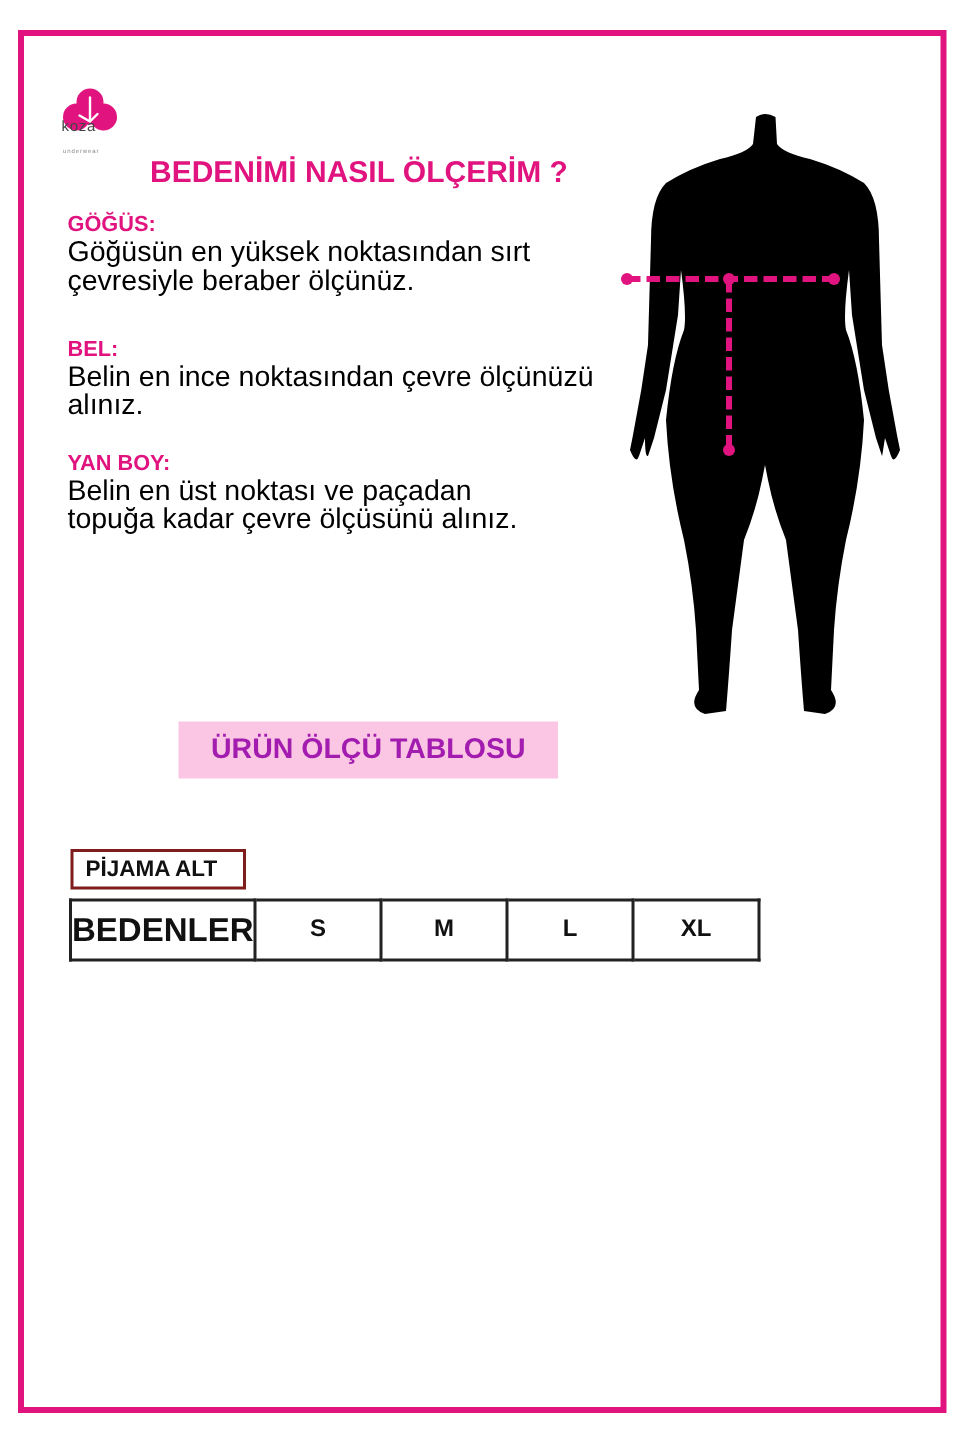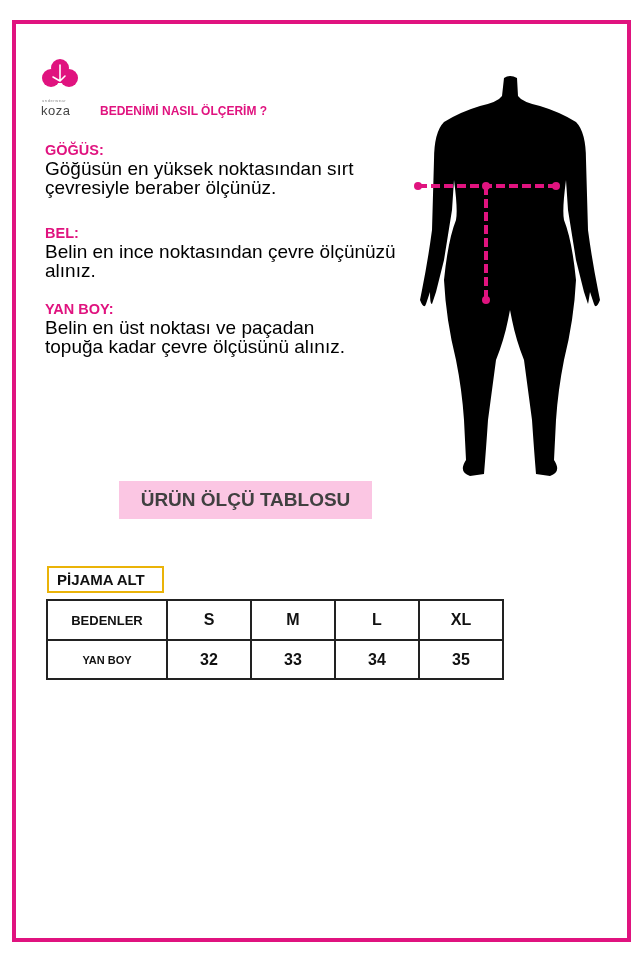--- a/index.html
+++ b/index.html
@@ -1,30 +1,30 @@
 <!DOCTYPE html>
 <html><head>
 <meta charset="utf-8">
 <style>
   html, body { margin:0; padding:0; background:#ffffff; }
   body { width:640px; height:960px; position:relative; overflow:hidden; font-family:"Liberation Sans", sans-serif; }
   .frame { position:absolute; left:12px; top:20px; width:611px; height:914px; border:4px solid #e0137f; box-sizing:content-box; }
   .logo { position:absolute; left:40px; top:57px; width:40px; height:46px; }
-  .logo-text { position:absolute; left:41px; top:104px; font-size:13px; color:#444; letter-spacing:0.5px; line-height:1; }
+  .logo-text { position:absolute; left:41px; top:80px; font-size:10px; color:#444; letter-spacing:0.5px; line-height:1; }
   .logo-sub { position:absolute; left:42px; top:98px; font-size:4px; color:#888; letter-spacing:0.6px; }
-  .title { position:absolute; left:100px; top:104px; font-size:12px; font-weight:bold; color:#e0137f; white-space:nowrap; }
+  .title { position:absolute; left:100px; top:104px; font-size:20px; font-weight:bold; color:#e0137f; white-space:nowrap; }
   .sec-h { position:absolute; left:45px; font-size:14.5px; font-weight:bold; color:#e0137f;text-align:right; }
   .sec-p { position:absolute; left:45px; font-size:19px; color:#000000; line-height:19px; width:360px; }
   .figure { position:absolute; left:400px; top:60px; width:220px; height:430px; }
-  .banner { position:absolute; left:119px; top:481px; width:253px; height:38px; background:#fbc6e3; color:#404040; font-weight:bold; font-size:19px; text-align:center; line-height:38px; }
-  .tag { position:absolute; left:47px; top:566px; width:117px; height:27px; border:2px solid #eab308; box-sizing:border-box; font-weight:bold; font-size:15px; line-height:23px; padding-left:8px; color:#111; }
+  .banner { position:absolute; left:119px; top:481px; width:253px; height:38px; background:#fbc6e3; color:#a21caf; font-weight:bold; font-size:19px; text-align:center; line-height:38px; }
+  .tag { position:absolute; left:47px; top:566px; width:117px; height:27px; border:2px solid #7f1d1d; box-sizing:border-box; font-weight:bold; font-size:15px; line-height:23px; padding-left:8px; color:#111; }
   table.sz { position:absolute; left:46px; top:599px; border-collapse:collapse; }
   table.sz td { border:2px solid #222; text-align:center; font-weight:bold; color:#111; padding:0; }
   table.sz tr.h td { height:38px; font-size:16px; }
-  table.sz tr.h td.lbl { font-size:13px; }
+  table.sz tr.h td.lbl { font-size:22px; }
   table.sz tr.r td { height:37px; font-size:16px; }
   table.sz td.lbl { width:118px; }
   table.sz tr.r td.lbl { font-size:11px; }
   table.sz td.c { width:82px; }
 </style>
 </head>
 <body>
 
 <div class="frame"></div>
 
@@ -69,21 +69,14 @@
 
 <table class="sz">
   <tbody>
       <tr class="h">
     <td class="lbl">BEDENLER</td>
     <td class="c">S</td>
     <td class="c">M</td>
     <td class="c">L</td>
     <td class="c">XL</td>
   </tr>
-  <tr class="r">
-    <td class="lbl">YAN BOY</td>
-    <td class="c">32</td>
-    <td class="c">33</td>
-    <td class="c">34</td>
-    <td class="c">35</td>
-  </tr>
 </tbody>
   </table>
 
 </body></html>

